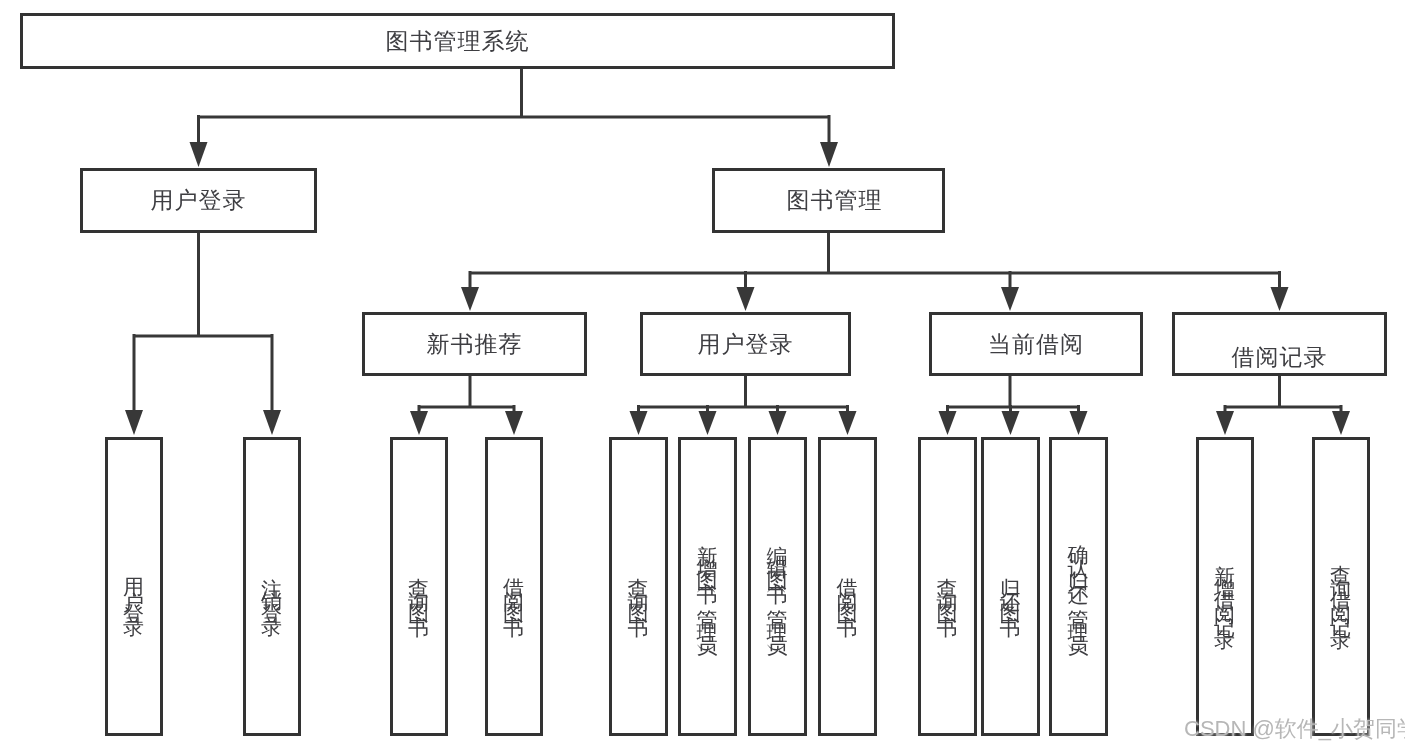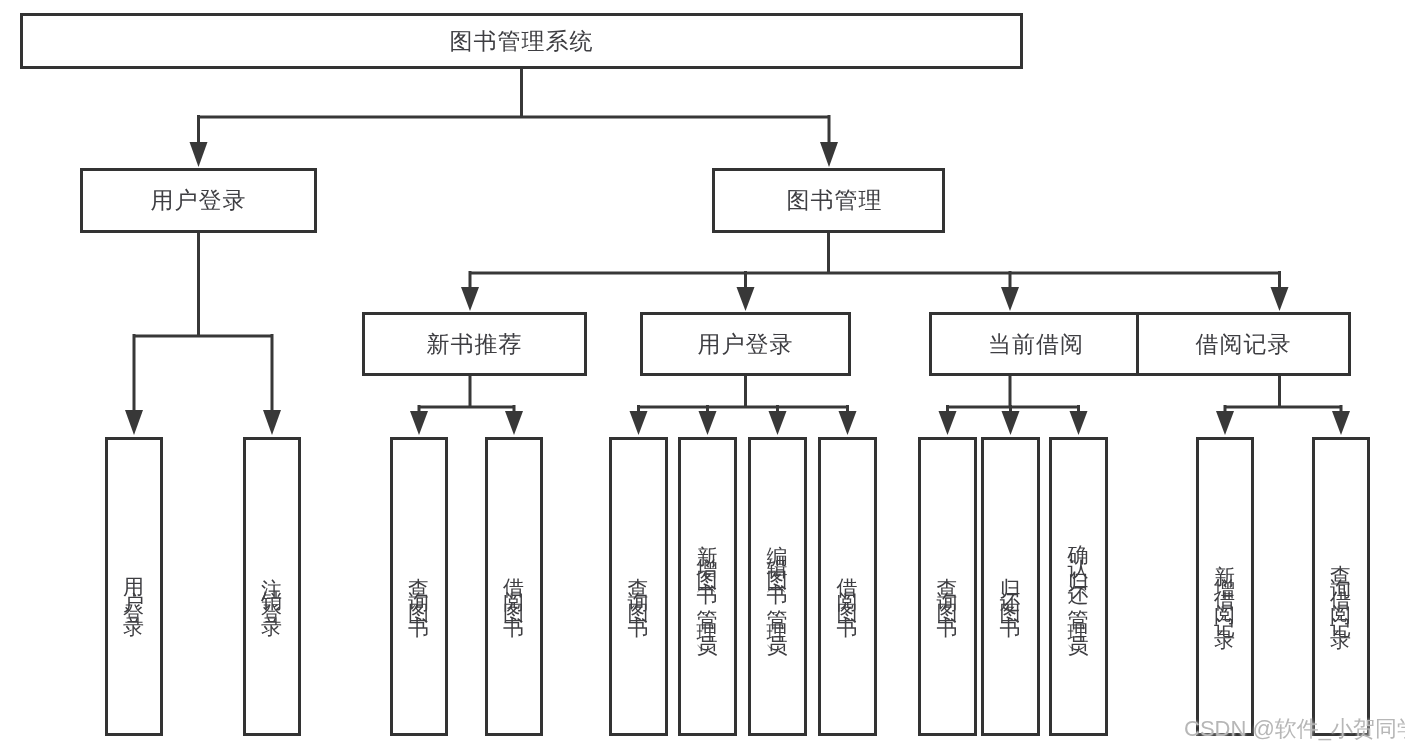--- a/index.html
+++ b/index.html
@@ -31,28 +31,28 @@
     box-sizing: border-box;
     background: #ffffff;
     border: 3px solid #333333;
     display: flex;
     align-items: center;
     justify-content: center;
     z-index: 2;
     color: #3e3e42;
   }
   .h-node { font-size: 23px; letter-spacing: 1px; }
-  .root-node   { left: 20px;   top: 13px;  width: 1003px; height: 56px; justify-content: center; }
+  .root-node   { left: 20px;   top: 13px;  width: 875px; height: 56px; justify-content: center; }
   .n-user      { left: 80px;   top: 168px; width: 237px;  height: 65px; }
   .n-bookmgmt  { left: 712px;  top: 168px; width: 233px;  height: 65px; padding-left: 12px; }
   .l3          { top: 312px;   height: 64px; }
   .n-recommend { left: 362px;  width: 225px; }
   .n-borrowing { left: 640px;  width: 211px; }
   .n-current   { left: 929px;  width: 214px; }
-  .n-records   { left: 1136px; width: 215px; }
+  .n-records   { left: 1172px; width: 215px; align-items: flex-end; }
   .leaf { top: 437px; height: 299px; width: 58px; }
   .leaf-w59 { width: 59px; }
   .leaf .vtxt {
     writing-mode: vertical-rl;
     text-orientation: mixed;
     font-size: 21px;
     letter-spacing: 13px;
     line-height: 1;
     white-space: nowrap;
     color: #3e3e42;

